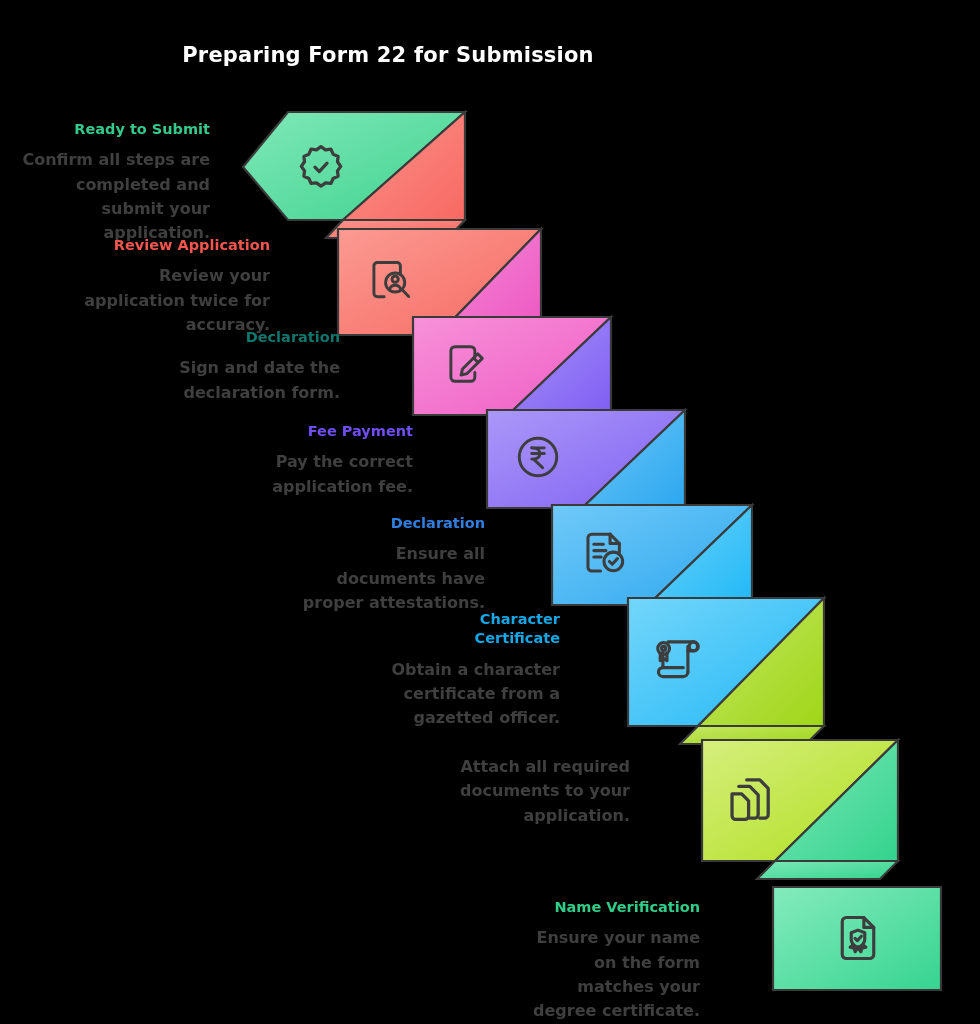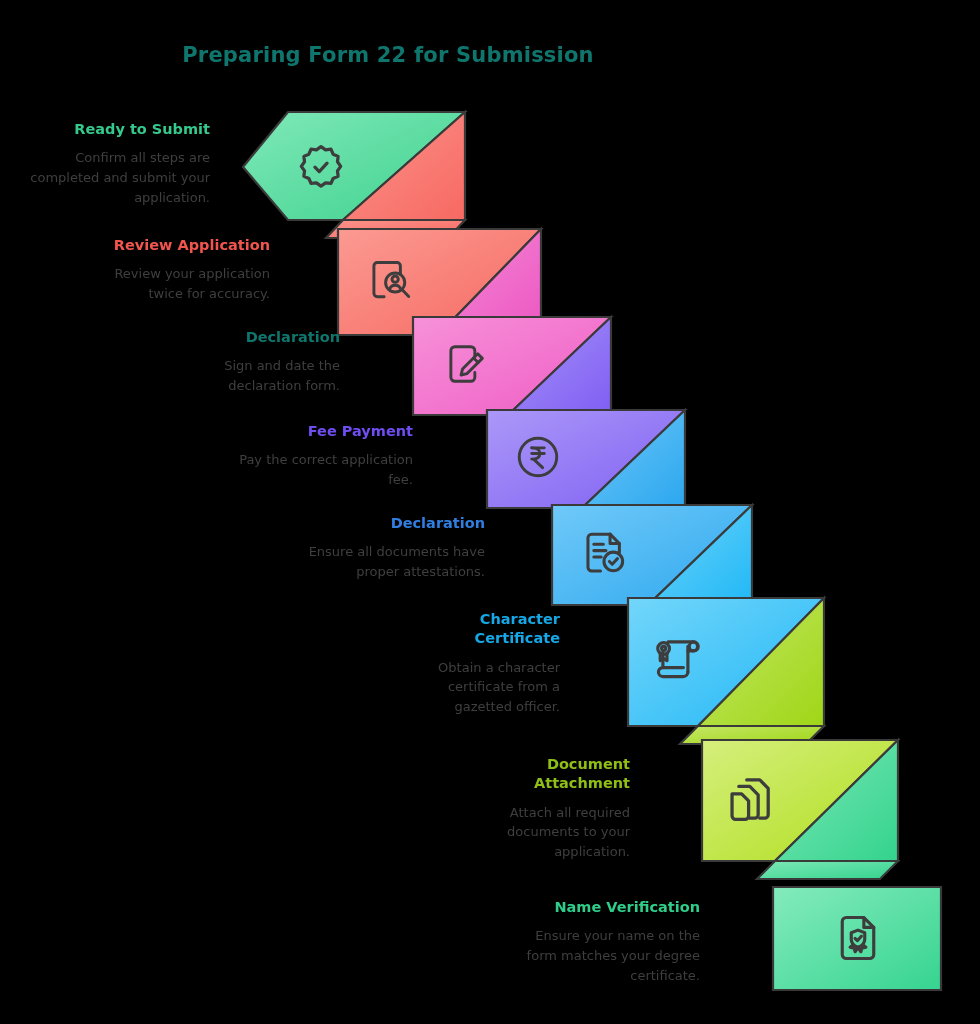--- a/index.html
+++ b/index.html
@@ -7,42 +7,42 @@
     width:980px; height:1024px;
     background:#000;
     font-family:"DejaVu Sans", sans-serif;
     overflow:hidden;
   }
   #stage { position:relative; width:980px; height:1024px; }
 
   .page-title {
     position:absolute; top:43px; left:0; width:776px;
     text-align:center;
-    font-size:21px; font-weight:bold; color:#0f766e;
+    font-size:21px; font-weight:bold; color:#ffffff;
     letter-spacing:.2px;
   }
 
   .step { position:absolute; }
 
   .band-wrap { position:absolute; }
   .band-svg  { position:absolute; top:0; left:0; overflow:visible; }
 
   .icon-holder {
     position:absolute;
     display:flex; align-items:center; justify-content:center;
   }
   .icon-holder svg { display:block; }
 
   .labels { position:absolute; text-align:right; }
   .step-title {
     font-size:14.5px; font-weight:bold; line-height:1.33;
     margin-bottom:9px;
   }
   .step-desc {
-    font-size:13px; font-weight:normal; color:#3f3f3f;
+    font-size:16px; font-weight:bold; color:#3f3f3f;
     line-height:1.52;
   }
 </style>
 </head>
 <body>
 
 <div id="stage">
 
   <div class="page-title">Preparing Form 22 for Submission</div>
 
@@ -261,21 +261,20 @@
       </svg>
       <div class="icon-holder" style="left:14px; top:28px; width:68px; height:68px;">
         <svg width="56" height="56" viewBox="0 0 24 24" fill="none" stroke="#3d3d3d" stroke-width="1.4" stroke-linecap="round" stroke-linejoin="round">
           <path d="M10.6 3.4h5.6l3.6 3.6v11.3a1.5 1.5 0 0 1-1.5 1.5h-2.1"></path>
           <path d="M7.2 6.2h4.7l3.6 3.6v8.5a1.5 1.5 0 0 1-1.5 1.5h-2.1"></path>
           <path d="M4.3 9.4h4.1l3 3v6.4a1.5 1.5 0 0 1-1.5 1.5H5.8a1.5 1.5 0 0 1-1.5-1.5z"></path>
         </svg>
       </div>
     </div>
     <div class="labels" style="left:460px; top:755px; width:170px;">
-      <div class="step-title" style="color:#8fbf16;">Document Attachment</div>
       <div class="step-desc">Attach all required documents to your application.</div>
     </div>
   </div>
 
   <div class="step">
     <div class="band-wrap" style="left:773px; top:885px; width:180px; height:110px;">
       <svg class="band-svg" width="180" height="115" viewBox="0 0 180 115">
         <defs>
           <linearGradient id="g8a" x1="0" y1="0" x2="1" y2="1">
             <stop offset="0%" stop-color="#84ebbd"></stop>

